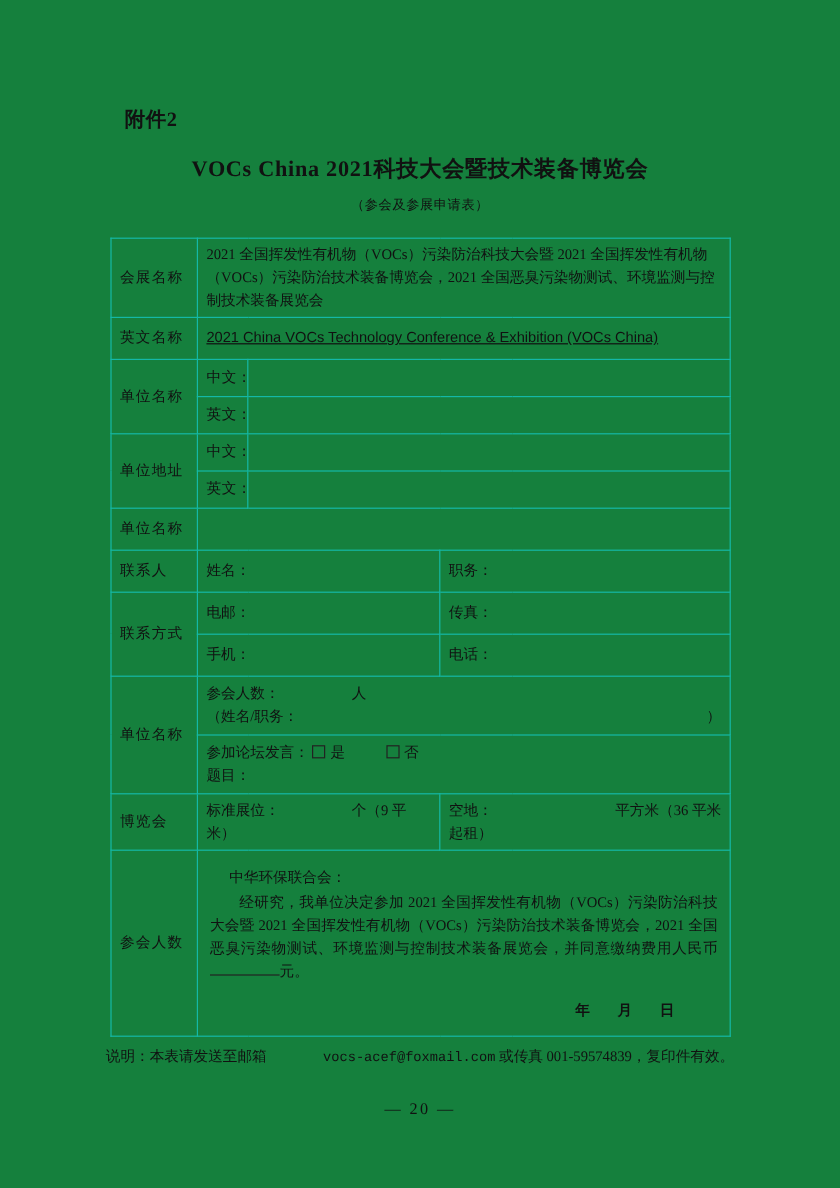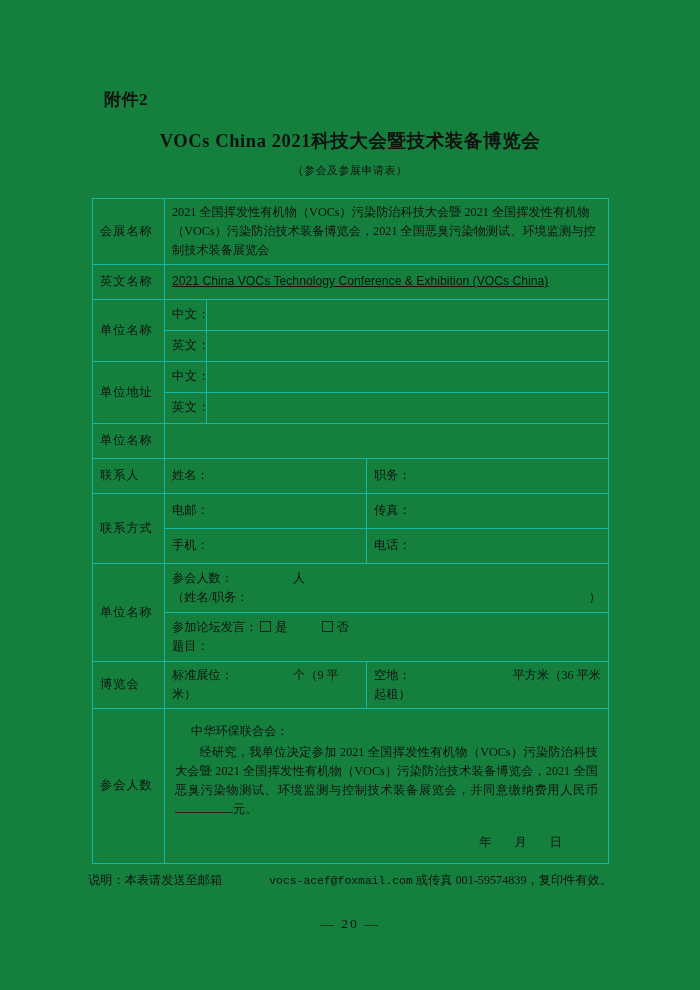--- a/index.html
+++ b/index.html
@@ -96,20 +96,21 @@
   }
   .sig-para {
     text-indent: 2em;
     text-align: justify;
   }
   .sig-date {
     text-align: right;
     margin-top: 14px;
     padding-right: 26px;
     letter-spacing: 10px;
+    font-weight: bold;
   }
   .note {
     position: absolute;
     left: 0;
     right: 0;
     top: 872px;
     text-align: center;
     font-size: 12.2px;
   }
   .note .mono {

